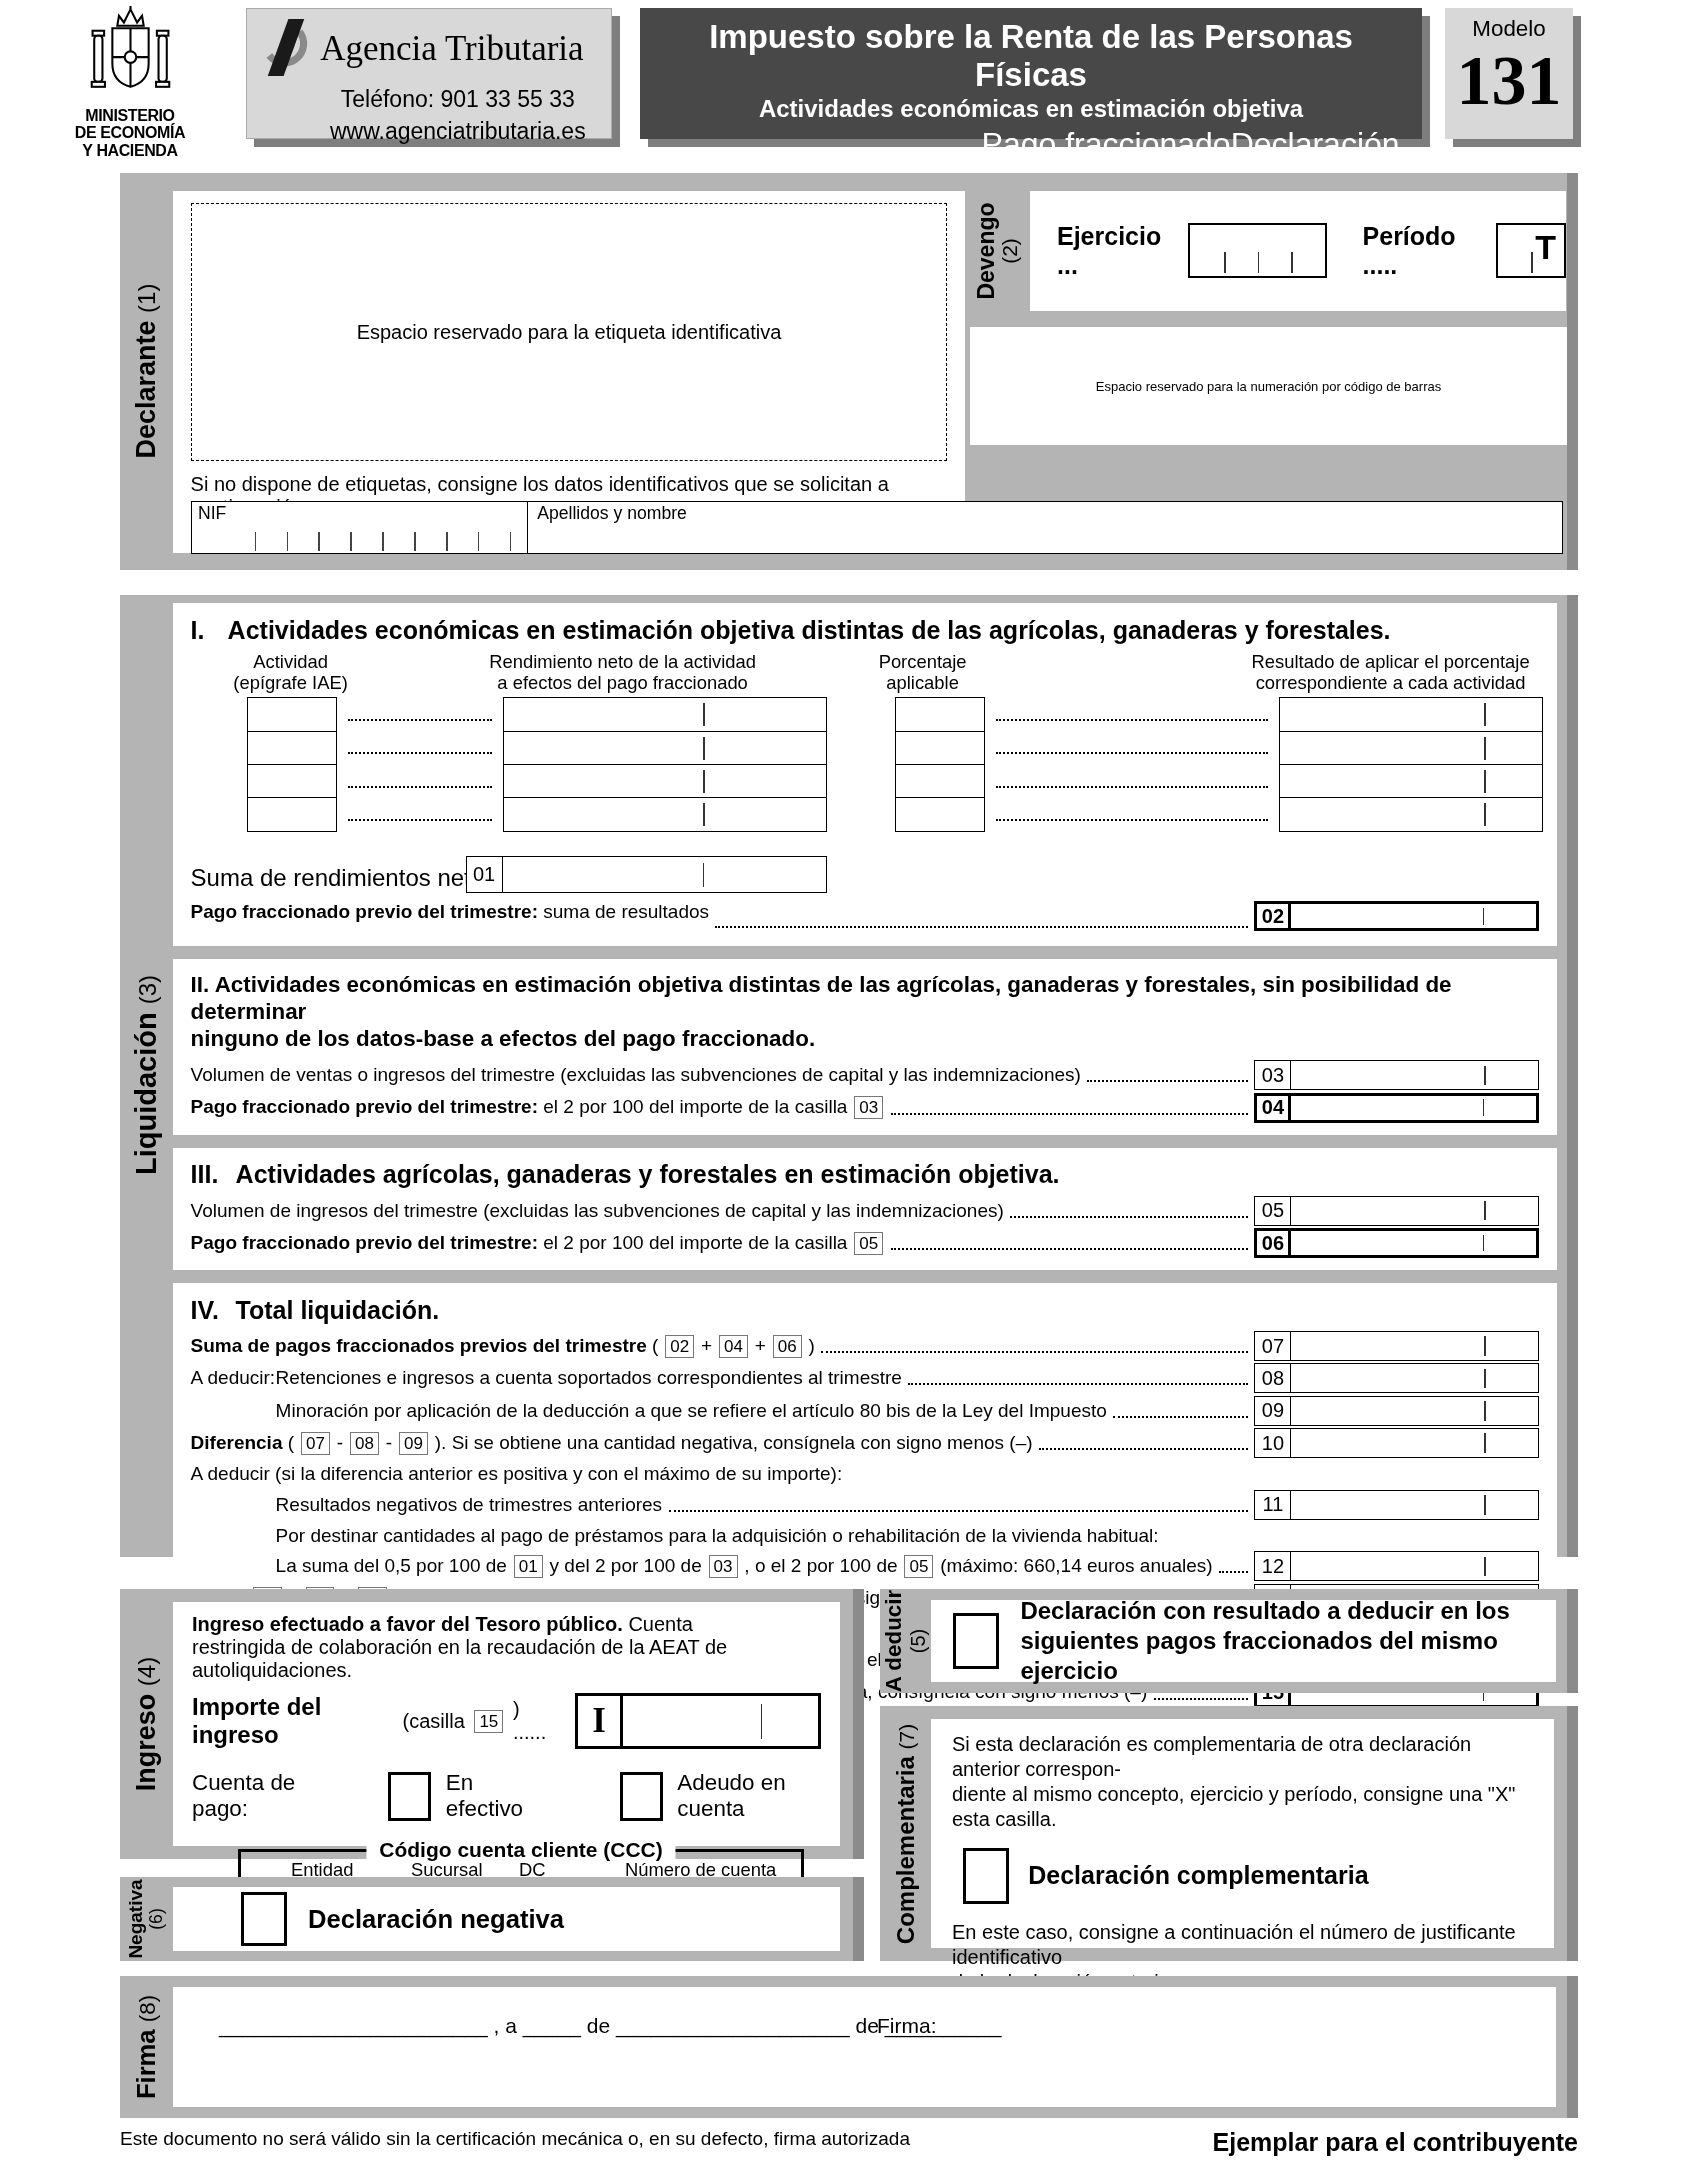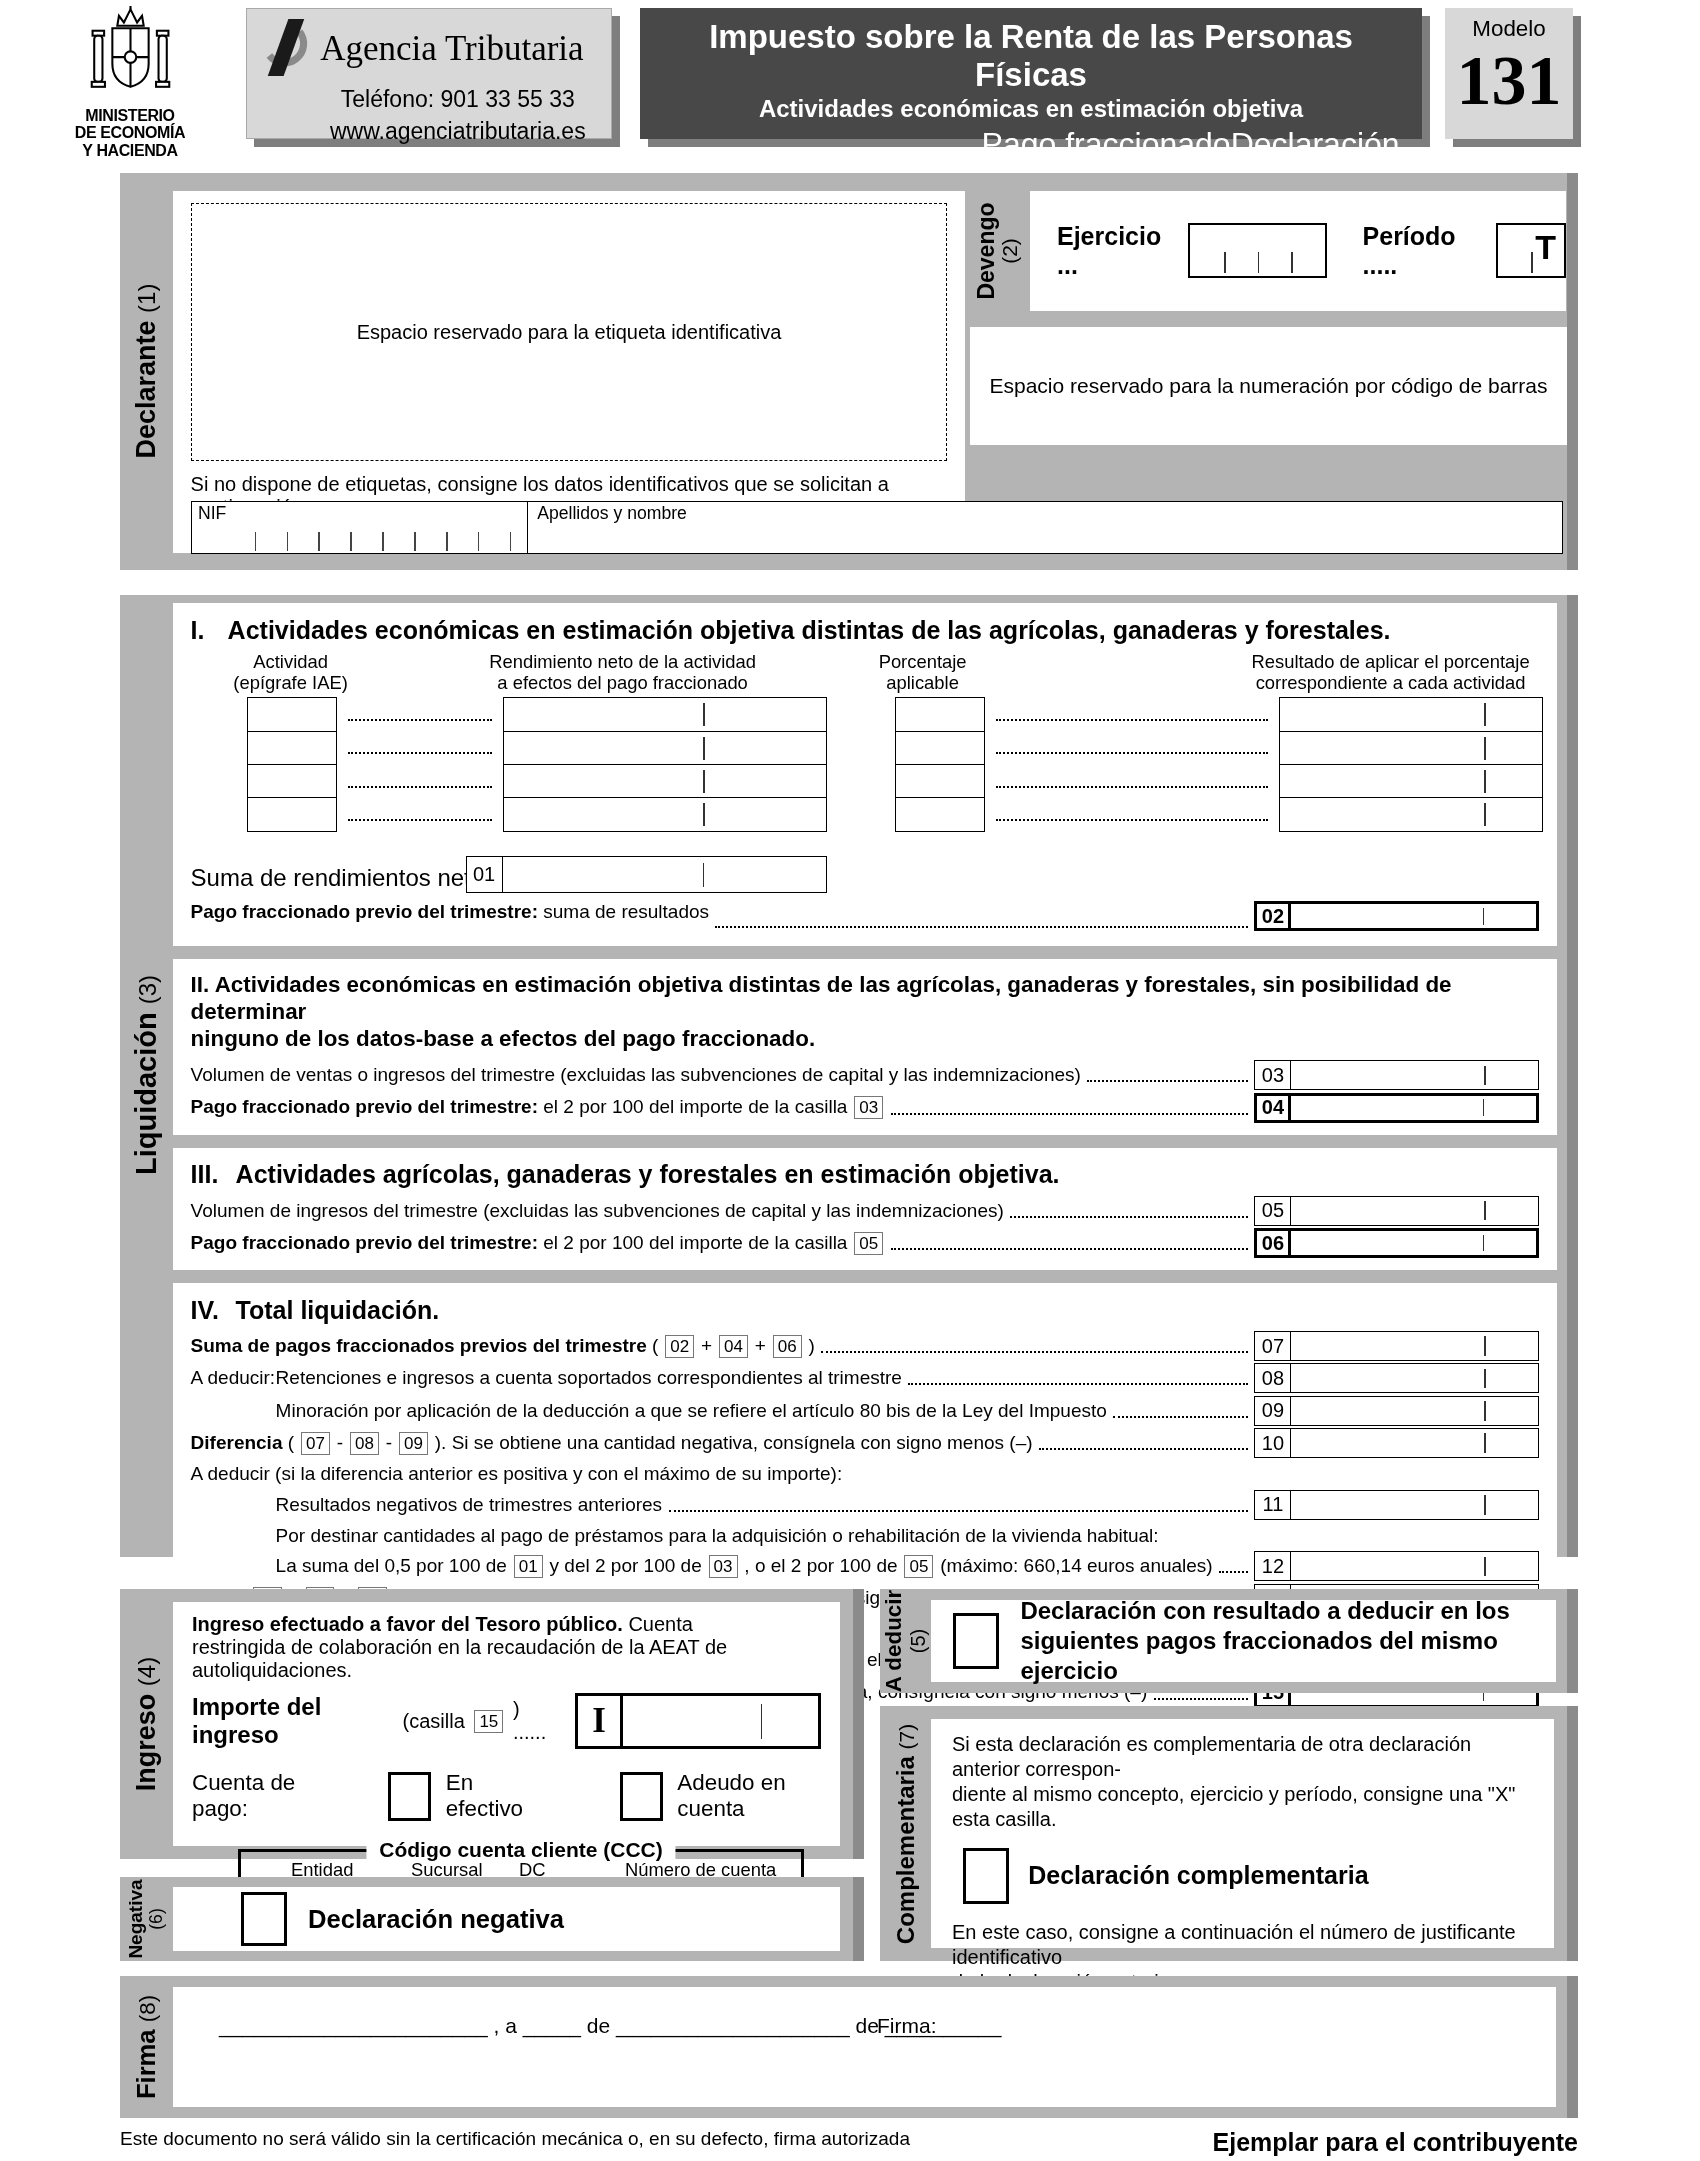--- a/index.html
+++ b/index.html
@@ -45,21 +45,21 @@
   .nif-digits i{display:block;width:1.6px;height:19px;background:#444;}
   .apellidos-cell{flex:1;padding:1.6px 0 0 9.6px;font-size:17.6px;}
   .devengo-panel{left:910px;top:17.6px;width:536px;height:120px;display:flex;align-items:center;gap:14.4px;
                  padding-left:27px;box-sizing:border-box;}
   .dev-lab{font-size:25px;font-weight:bold;}
   .year-box{width:152px;height:51px;border:2.4px solid #000;position:relative;}
   .year-box i,.per-box i{position:absolute;bottom:3.2px;width:1.6px;height:21px;background:#333;}
   .per-box{width:74px;height:51px;border:2.4px solid #000;position:relative;}
   .per-t{position:absolute;right:8px;top:3.2px;font-size:34px;font-weight:bold;}
   .barcode-panel{left:850px;top:154px;width:597px;height:118px;display:flex;align-items:center;
-                 justify-content:center;font-size:21px;text-align:center;}
+                 justify-content:center;font-size:13px;text-align:center;}
 
   
   #regionB{left:120px;top:595px;width:1458px;min-height:962px;}
   .liq-panels{position:absolute;left:53px;top:8px;width:1384px;display:flex;flex-direction:column;gap:12.8px;}
   .liq-panel{background:#fff;padding:9.6px 17.6px;box-sizing:border-box;}
   .sec-h{font-size:25px;font-weight:bold;margin:3.2px 0 6.4px 0;}
   .sec-h .sec-n{display:inline-block;width:37px;}
   .sec-h2{font-size:22.4px;font-weight:bold;line-height:27px;margin:3.2px 0 8px 0;}
   
   .s1-grid{position:relative;height:202px;margin-top:1.6px;}

